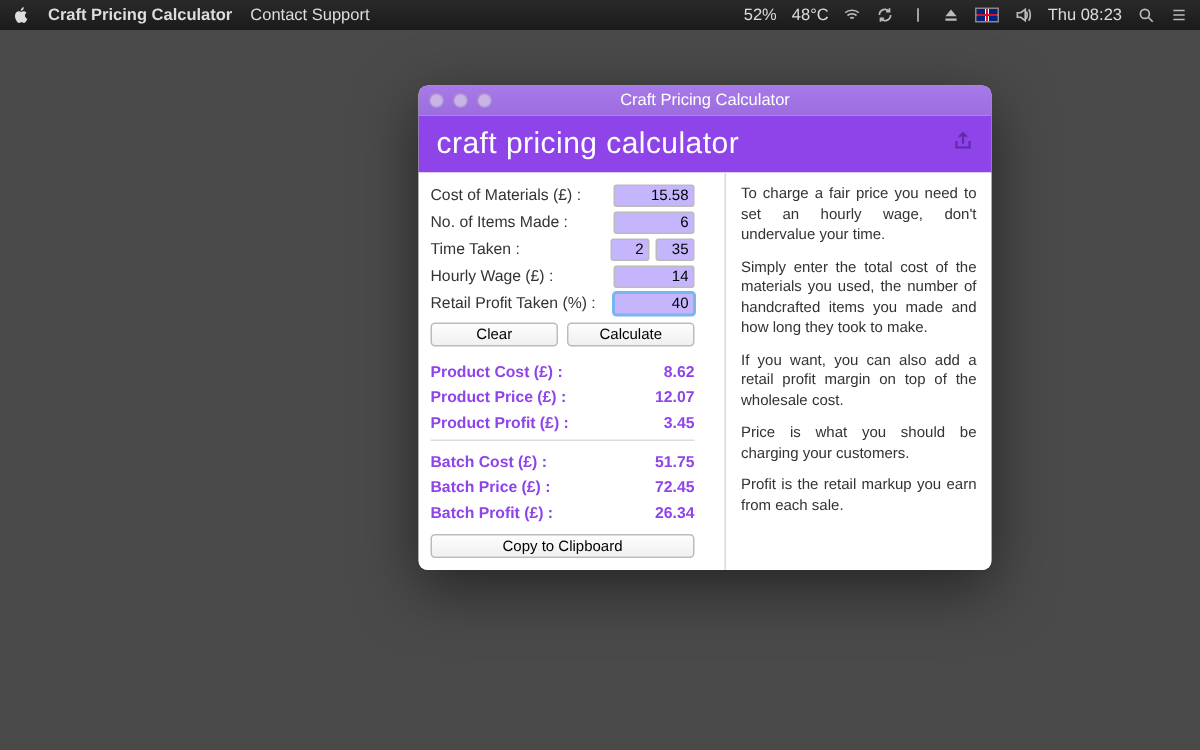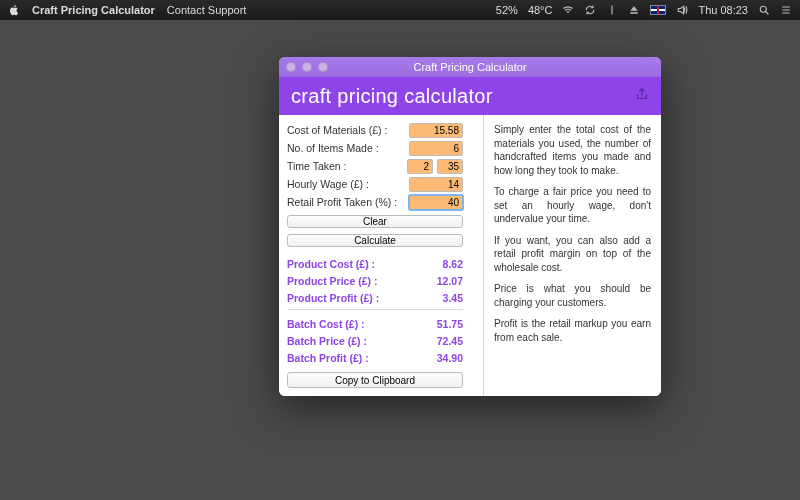--- a/index.html
+++ b/index.html
@@ -32,26 +32,26 @@
 .header h1 { font-weight: 200; color: #fff; font-size: 20px; letter-spacing: .3px; }
 .share svg { width: 14px; height: 14px; stroke: #5e2aa8; fill: none; stroke-width: 1.6; }
 
 .body { display: flex; background: #fff; }
 .left { width: 205px; border-right: 1px solid #d8d8d8; padding: 6px 20px 8px 8px; font-size: 10.5px; color: #333; }
 .right { flex: 1; padding: 8px 10px; font-size: 10px; color: #333; text-align: justify; line-height: 1.35; }
 .right p { margin-bottom: 8px; }
 
 .row { display: flex; align-items: center; height: 18px; }
 .row label { flex: 1; }
-.row input { width: 54px; height: 15px; font-size: 10px; text-align: right; padding: 0 3px; border: 1px solid #bbb; border-radius: 2px; background: #fdba74; }
+.row input { width: 54px; height: 15px; font-size: 10px; text-align: right; padding: 0 3px; border: 1px solid #bbb; border-radius: 2px; background: #c4b5fd; }
 .row .time { display: flex; gap: 4px; }
 .row .time input { width: 26px; }
 .row.focused input:last-child { outline: 2px solid #7cb4f0; outline-offset: -1px; }
 
-.btnrow { display: flex; gap: 6px; margin: 4px 0 8px 0; flex-direction: column; }
+.btnrow { display: flex; gap: 6px; margin: 4px 0 8px 0; }
 .btnrow button { flex: 1; height: 16px; font-size: 10px; border: 1px solid #bbb; border-radius: 3px; background: linear-gradient(#fdfdfd,#f0f0f0); cursor: pointer; }
 
 .results { margin-top: 2px; }
 .rline { display: flex; height: 17px; align-items: center; color: #8e44e8; font-size: 10.5px; font-weight: bold; }
 .rline .rk { flex: 1; }
 .rline .rv { text-align: right; width: 54px; }
 .sep { height: 1px; background: #ddd; margin: 3px 0 5px 0; }
 
 .copybtn { display: block; width: 100%; height: 16px; font-size: 10px; border: 1px solid #bbb; border-radius: 3px; background: linear-gradient(#fdfdfd,#f0f0f0); margin-top: 6px; cursor: pointer; }
 
@@ -178,29 +178,29 @@
         <div class="rline">
             <span class="rk">Batch Cost (£) :</span>
             <span class="rv">51.75</span>
           </div>
         <div class="rline">
             <span class="rk">Batch Price (£) :</span>
             <span class="rv">72.45</span>
           </div>
         <div class="rline">
             <span class="rk">Batch Profit (£) :</span>
-            <span class="rv">34.90</span>
+            <span class="rv">26.34</span>
           </div>
       </div>
 
       <button class="copybtn">Copy to Clipboard</button>
     </div>
 
     <div class="right">
+      <p>To charge a fair price you need to set an hourly wage, don't undervalue your time.</p>
       <p>Simply enter the total cost of the materials you used, the number of handcrafted items you made and how long they took to make.</p>
-      <p>To charge a fair price you need to set an hourly wage, don't undervalue your time.</p>
       <p>If you want, you can also add a retail profit margin on top of the wholesale cost.</p>
       <p>Price is what you should be charging your customers.</p>
       <p>Profit is the retail markup you earn from each sale.</p>
     </div>
   </div>
 
 </div>
 
 </body></html>

